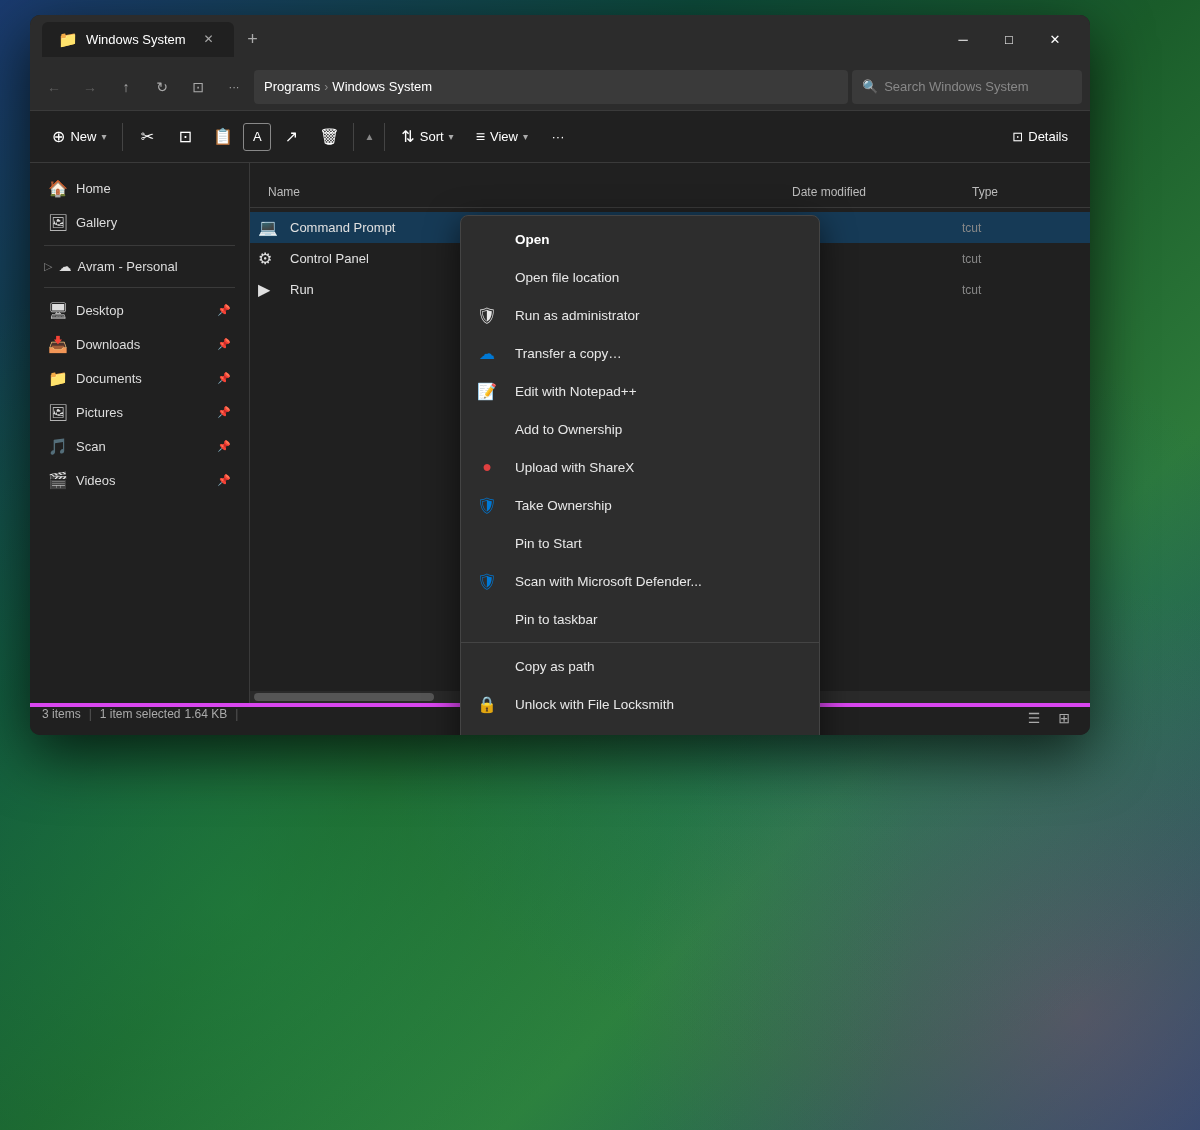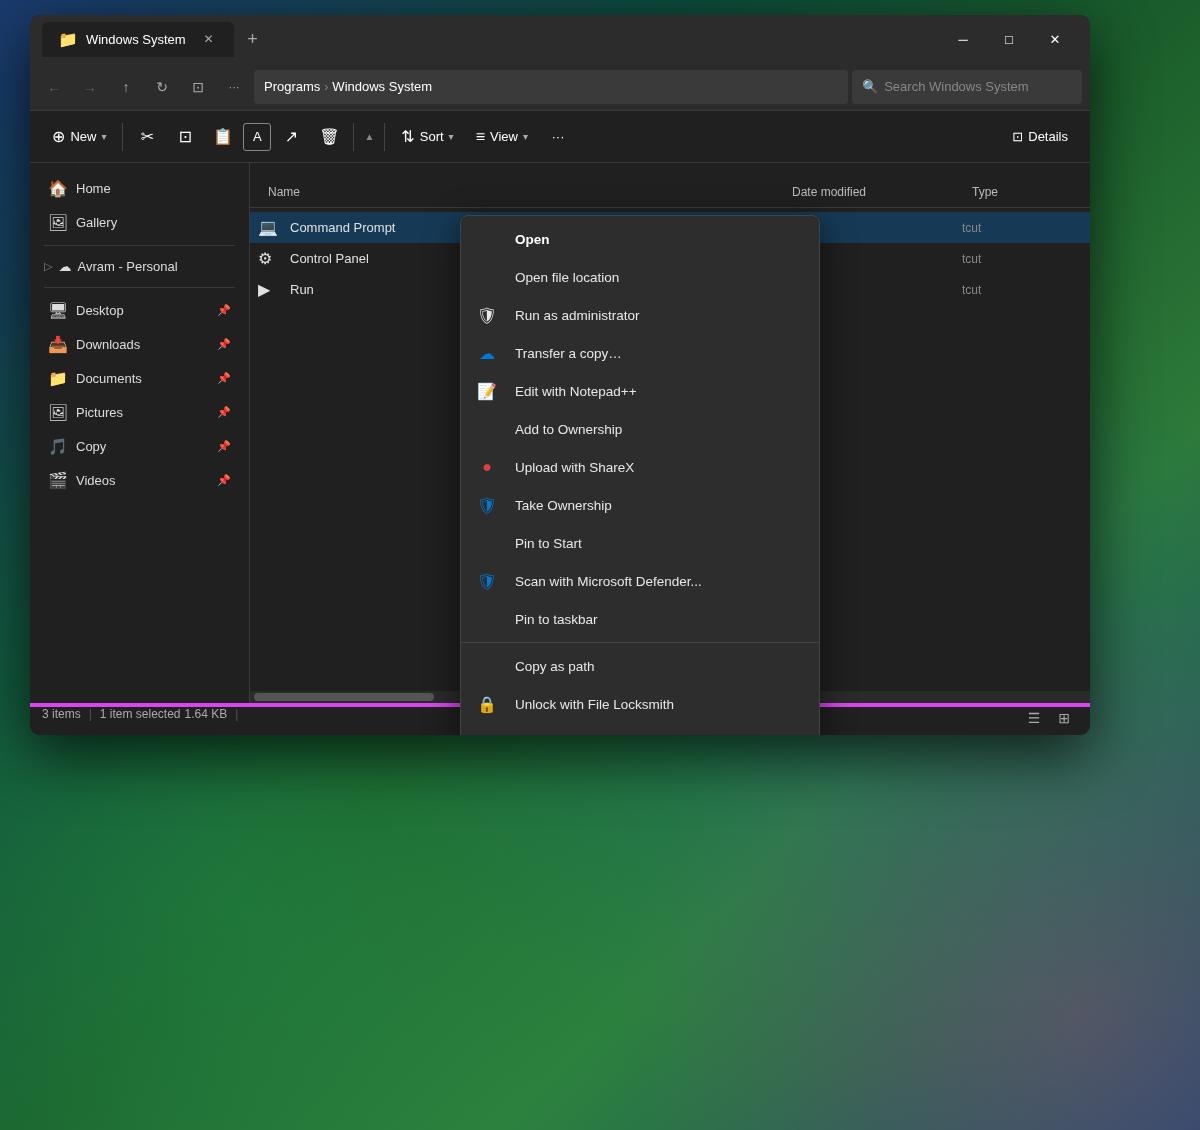--- a/index.html
+++ b/index.html
@@ -455,21 +455,21 @@
         <span>Documents</span>
         <span class="pin">📌</span>
       </div>
       <div class="sidebar-item">
         <span class="icon">🖼</span>
         <span>Pictures</span>
         <span class="pin">📌</span>
       </div>
       <div class="sidebar-item">
         <span class="icon">🎵</span>
-        <span>Copy</span>
+        <span>Scan</span>
         <span class="pin">📌</span>
       </div>
       <div class="sidebar-item">
         <span class="icon">🎬</span>
         <span>Videos</span>
         <span class="pin">📌</span>
       </div>
     </div>
 
     <div class="file-area">

